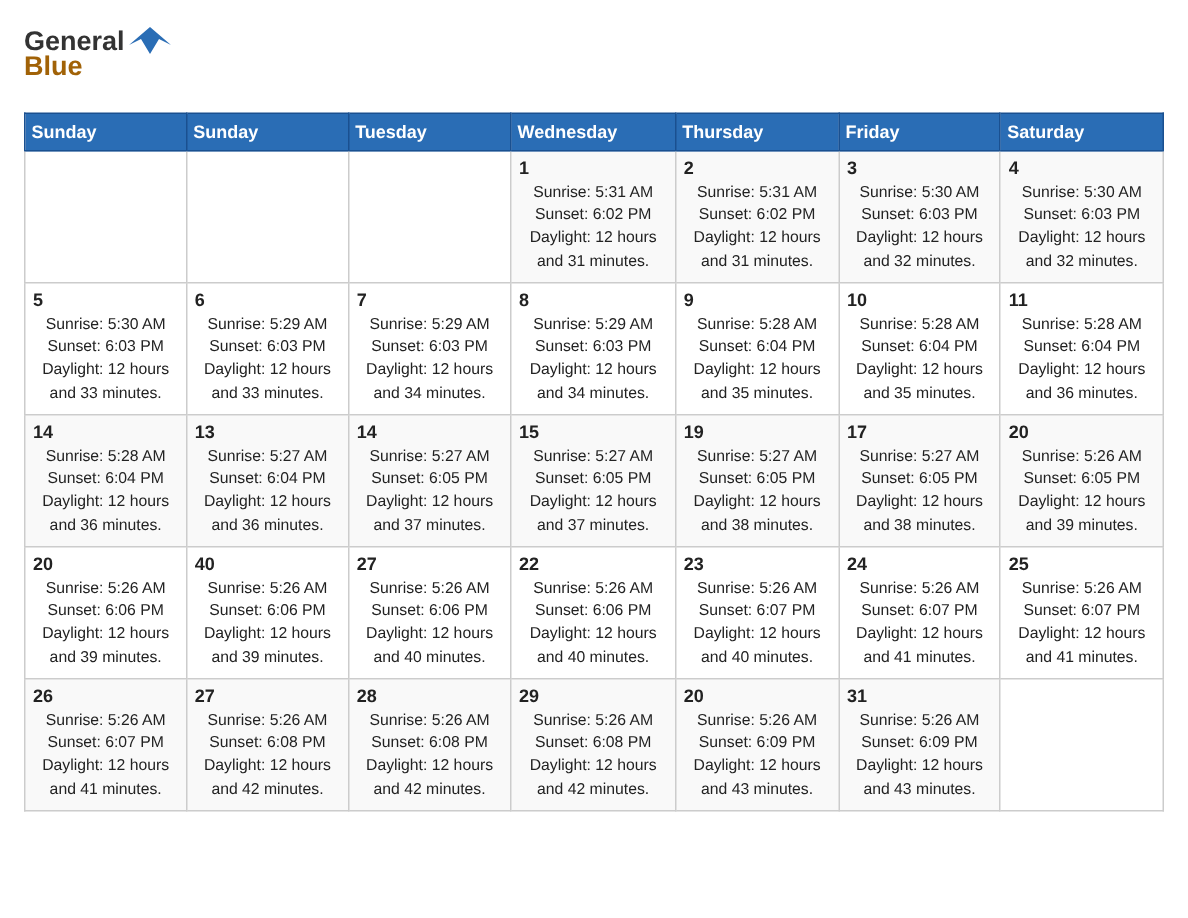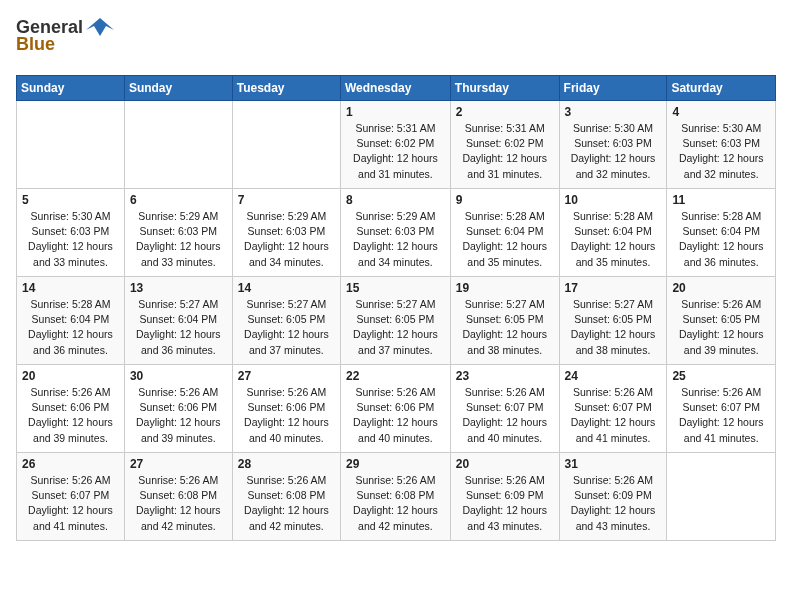--- a/index.html
+++ b/index.html
@@ -194,21 +194,21 @@
           <span class="day-num">20</span>
           <div class="day-info">Sunrise: 5:26 AM<br>Sunset: 6:05 PM<br>Daylight: 12 hours<br>and 39 minutes.</div>
         </td>
       </tr>
       <tr>
         <td>
           <span class="day-num">20</span>
           <div class="day-info">Sunrise: 5:26 AM<br>Sunset: 6:06 PM<br>Daylight: 12 hours<br>and 39 minutes.</div>
         </td>
         <td>
-          <span class="day-num">30</span>
+          <span class="day-num">40</span>
           <div class="day-info">Sunrise: 5:26 AM<br>Sunset: 6:06 PM<br>Daylight: 12 hours<br>and 39 minutes.</div>
         </td>
         <td>
           <span class="day-num">27</span>
           <div class="day-info">Sunrise: 5:26 AM<br>Sunset: 6:06 PM<br>Daylight: 12 hours<br>and 40 minutes.</div>
         </td>
         <td>
           <span class="day-num">22</span>
           <div class="day-info">Sunrise: 5:26 AM<br>Sunset: 6:06 PM<br>Daylight: 12 hours<br>and 40 minutes.</div>
         </td>

